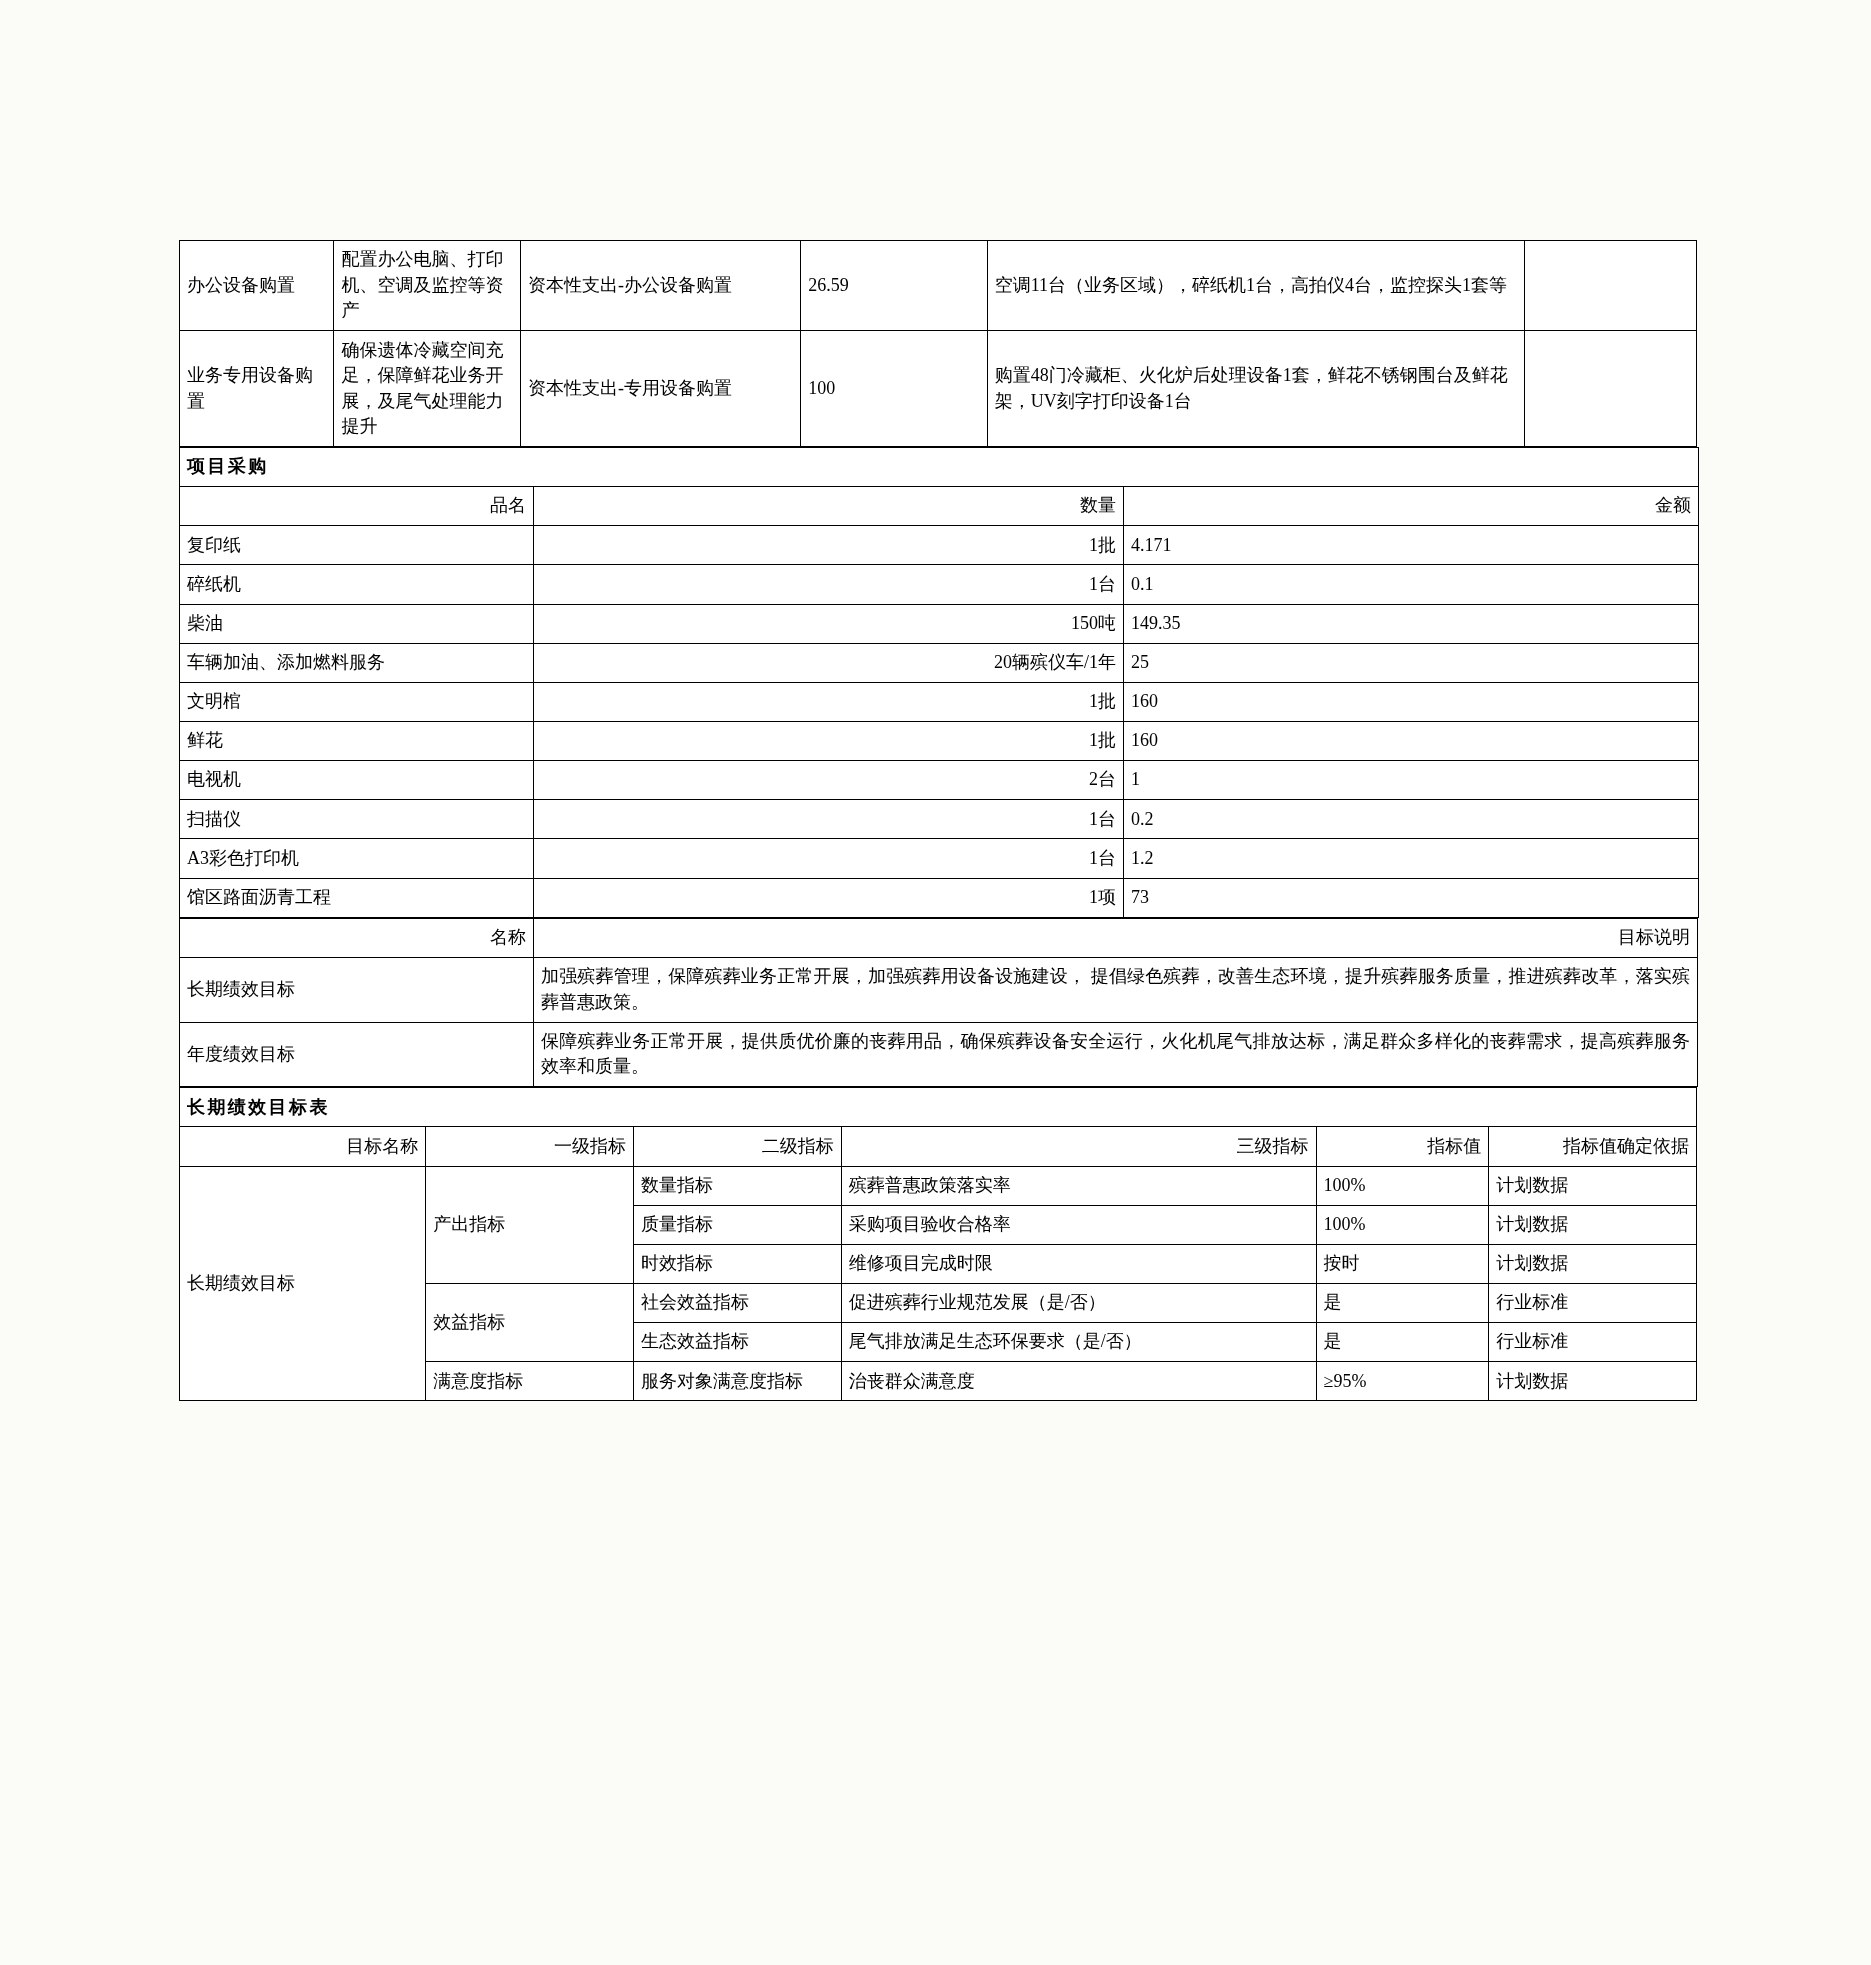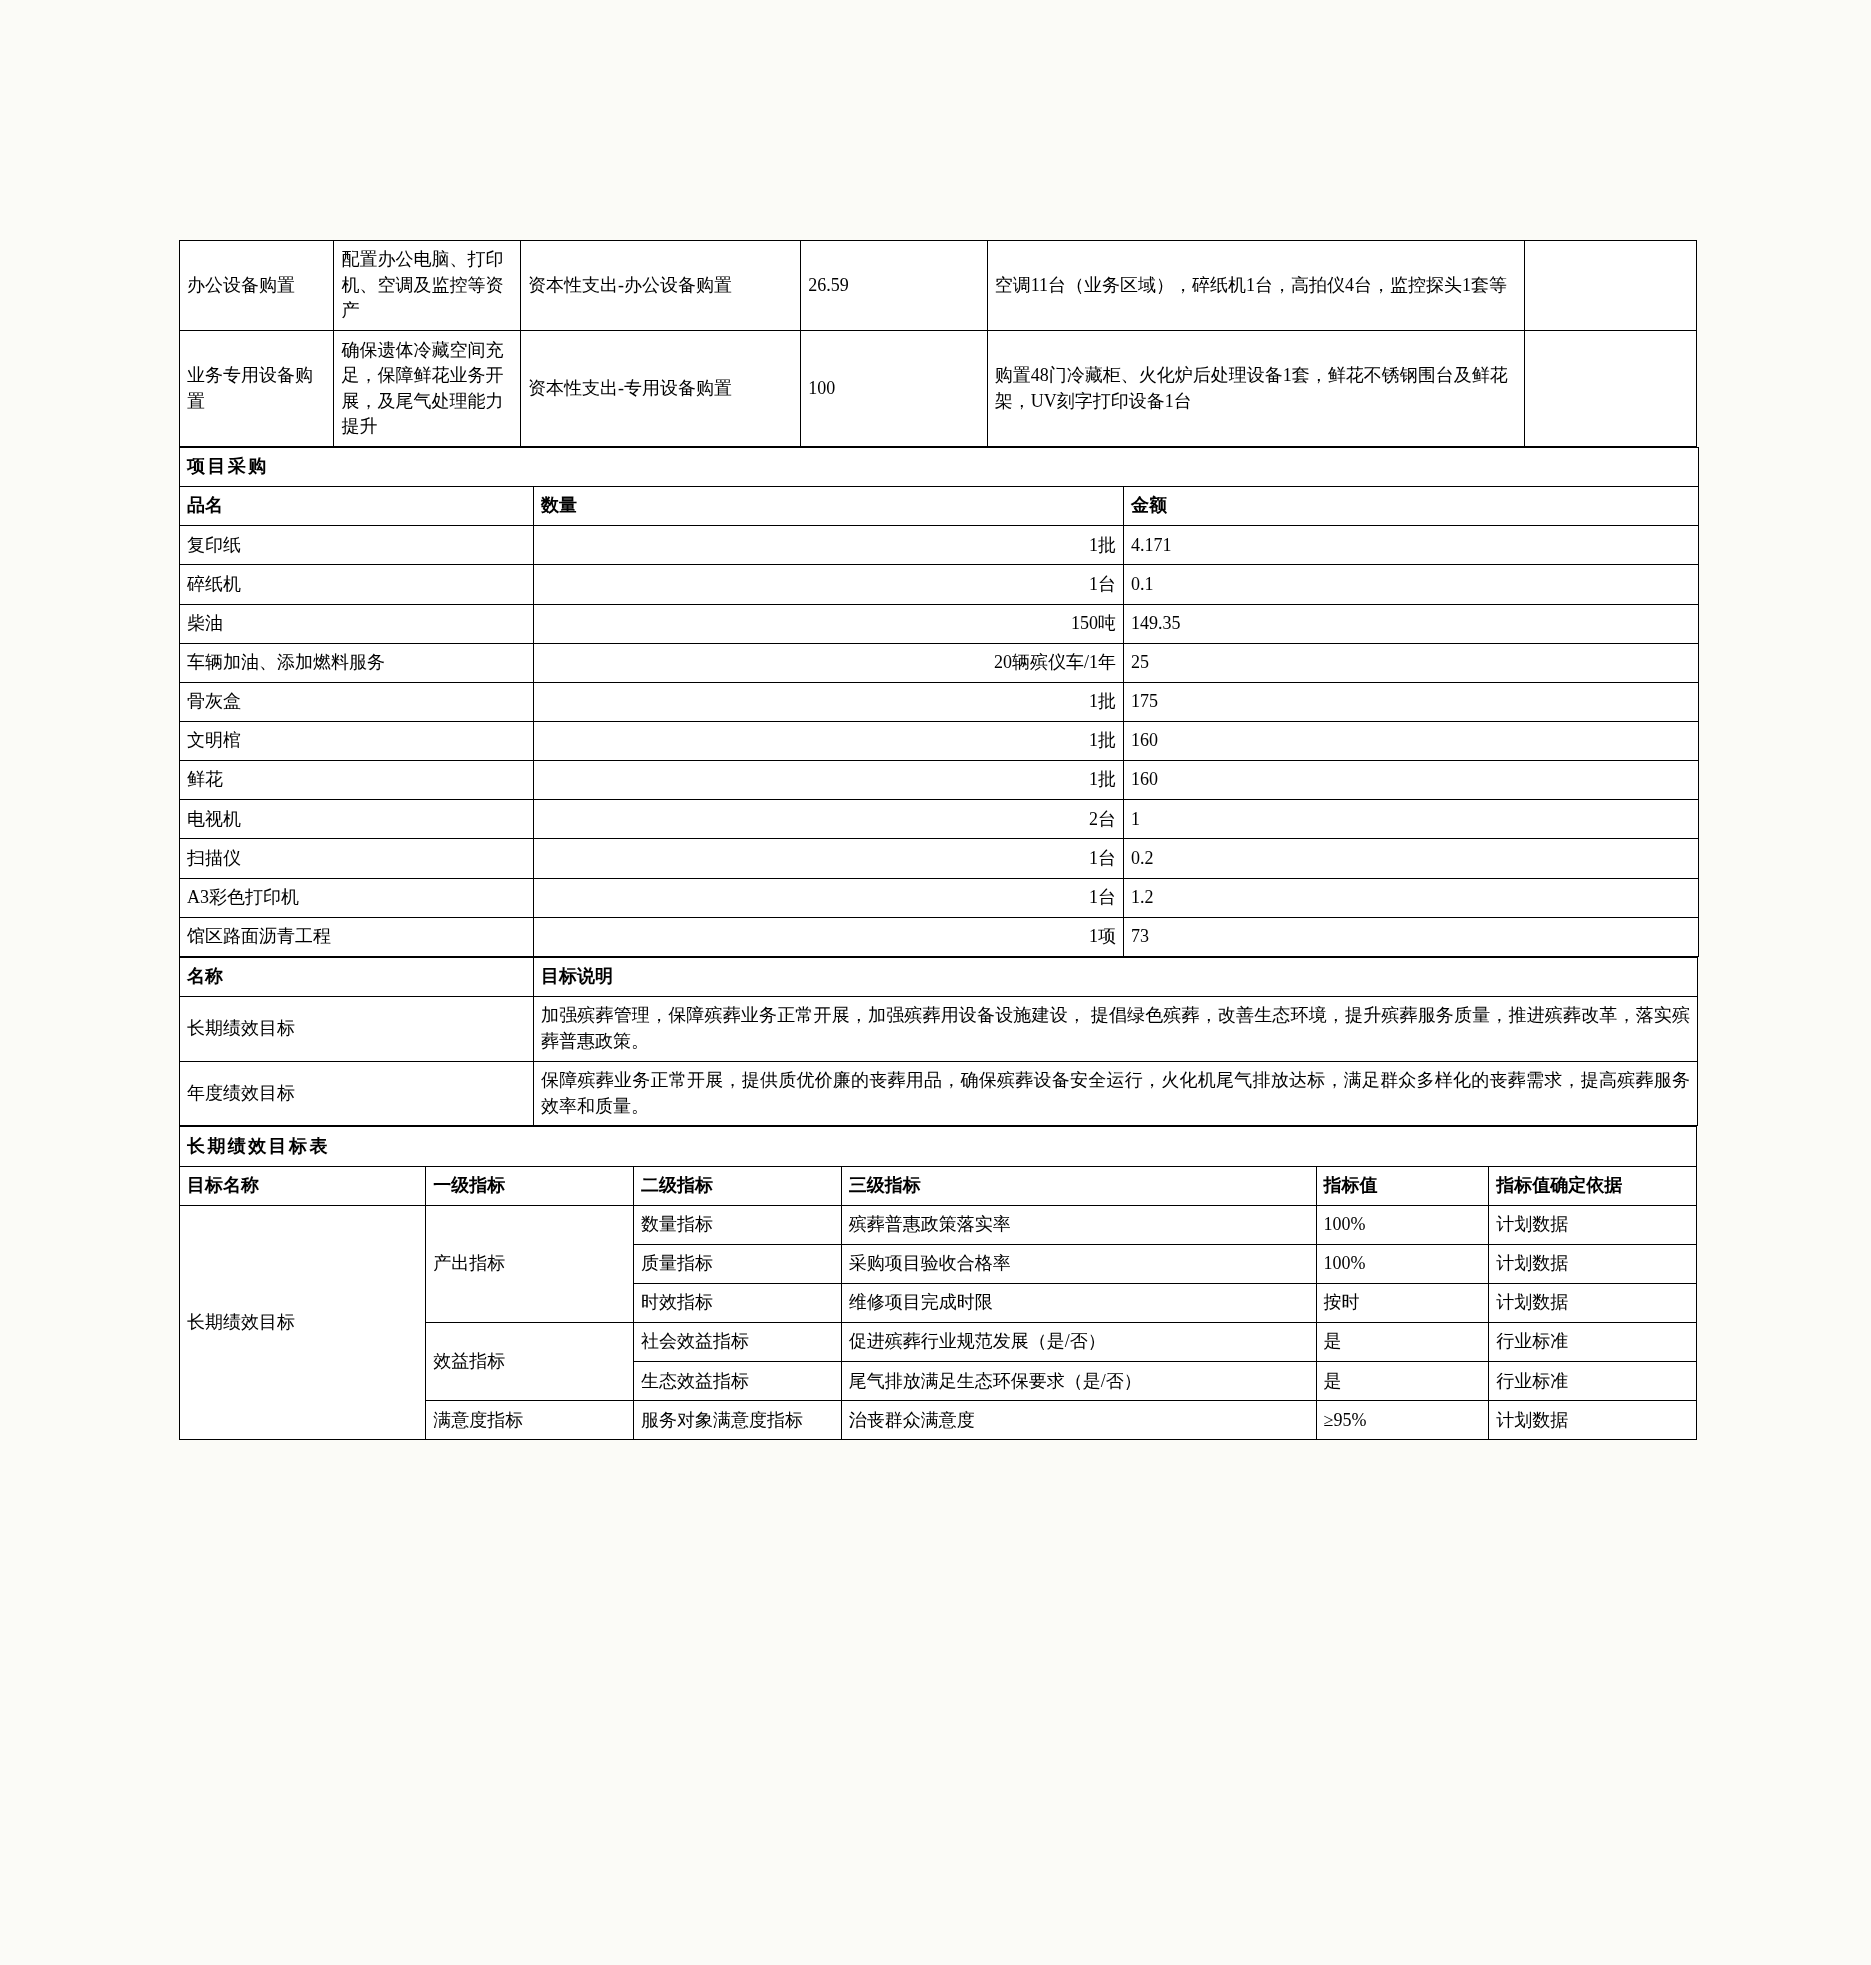--- a/index.html
+++ b/index.html
@@ -56,22 +56,22 @@
   .lft { text-align: left; }
   .rgt { text-align: right; }
   .just { text-align: justify; text-align-last: left; }
 
   .band {
     font-weight: bold;
     letter-spacing: 2.4px;
     padding: 7.9px 0;
   }
   .hdr {
-    text-align: left;
-    font-weight: bold;
+    text-align: right;
+    font-weight: normal;
     padding: 8.6px 0;
   }
   .tall { padding-top: 10.2px; padding-bottom: 10.2px; }
 
   .vcenter { vertical-align: middle; }
 
   
   .p-name { width: 354px; }
   .p-qty  { width: 590px; }
   .p-amt  { width: 575px; }
@@ -154,25 +154,20 @@
           <td class="lft">柴油</td>
           <td class="rgt">150吨</td>
           <td class="ctr">149.35</td>
         </tr>
         <tr>
           <td class="lft">车辆加油、添加燃料服务</td>
           <td class="rgt">20辆殡仪车/1年</td>
           <td class="ctr">25</td>
         </tr>
         <tr>
-          <td class="lft">骨灰盒</td>
-          <td class="rgt">1批</td>
-          <td class="ctr">175</td>
-        </tr>
-        <tr>
           <td class="lft">文明棺</td>
           <td class="rgt">1批</td>
           <td class="ctr">160</td>
         </tr>
         <tr>
           <td class="lft">鲜花</td>
           <td class="rgt">1批</td>
           <td class="ctr">160</td>
         </tr>
         <tr>

